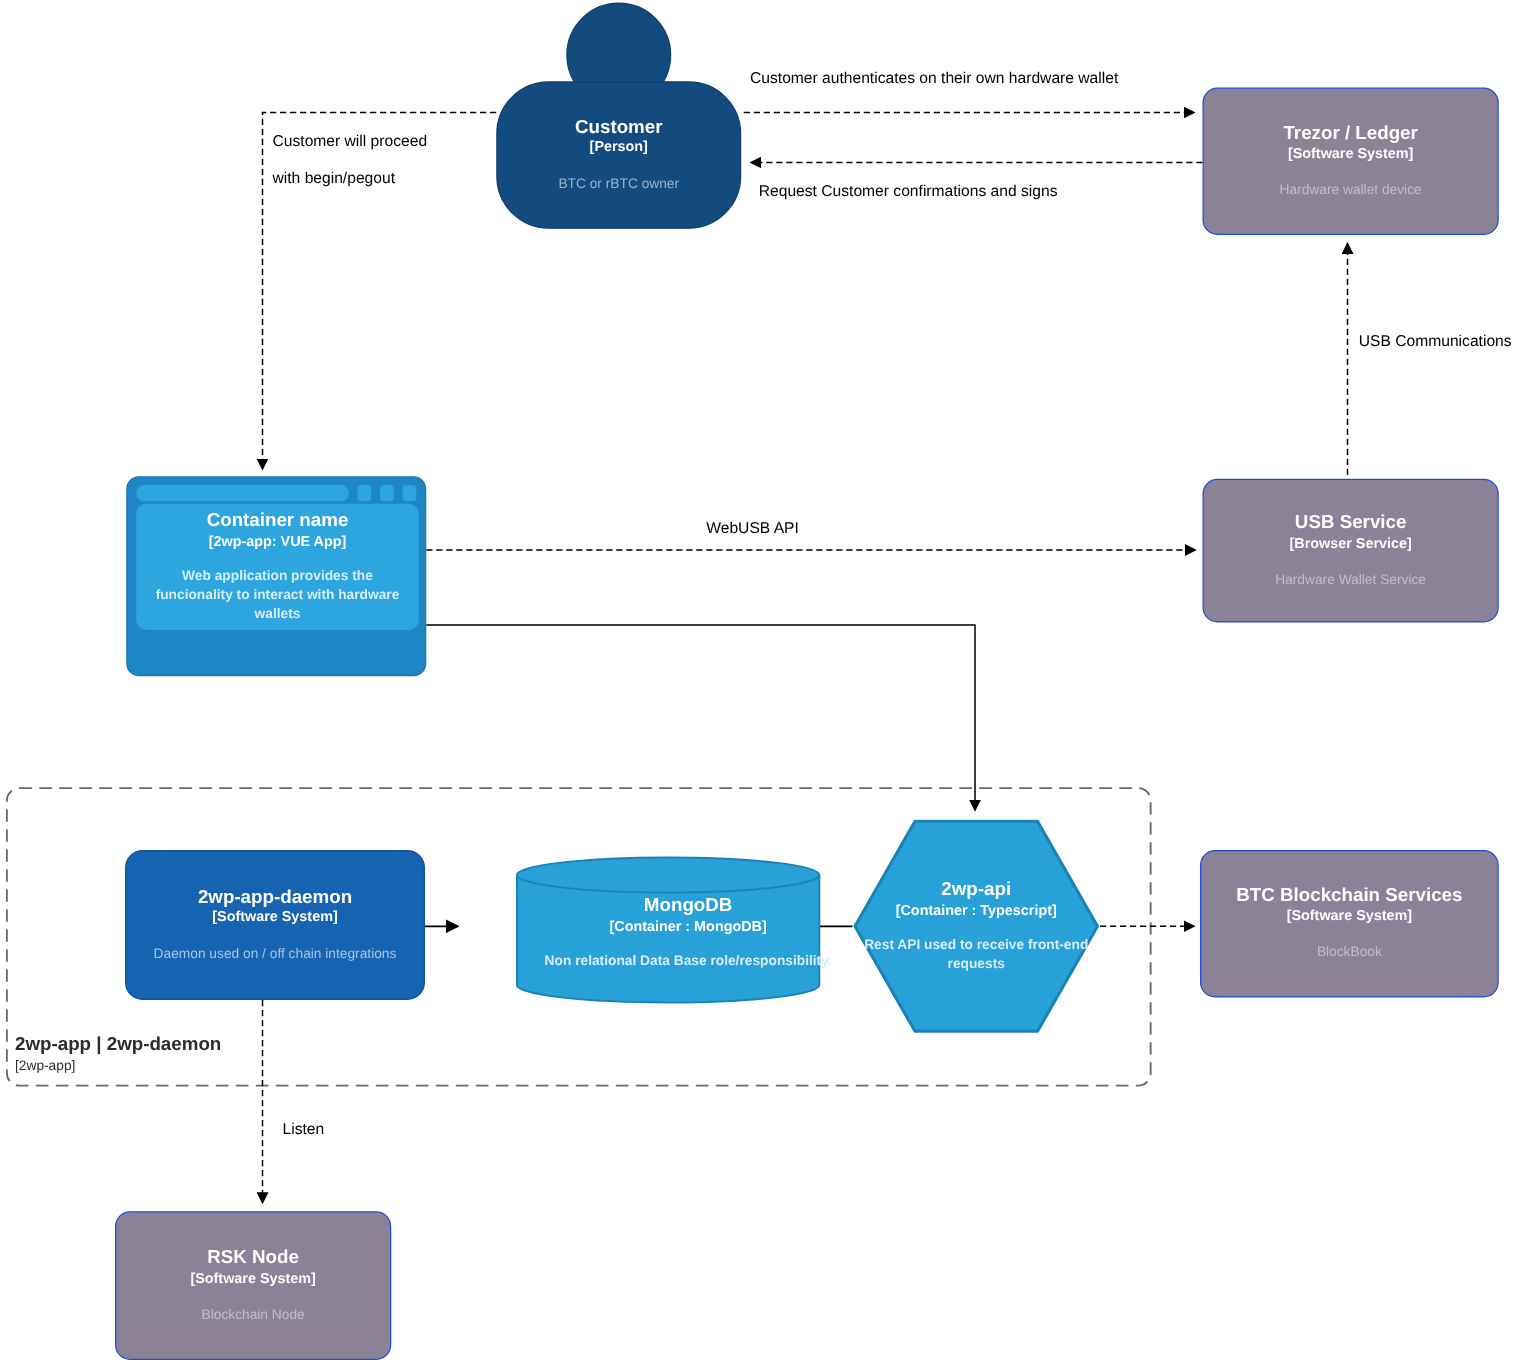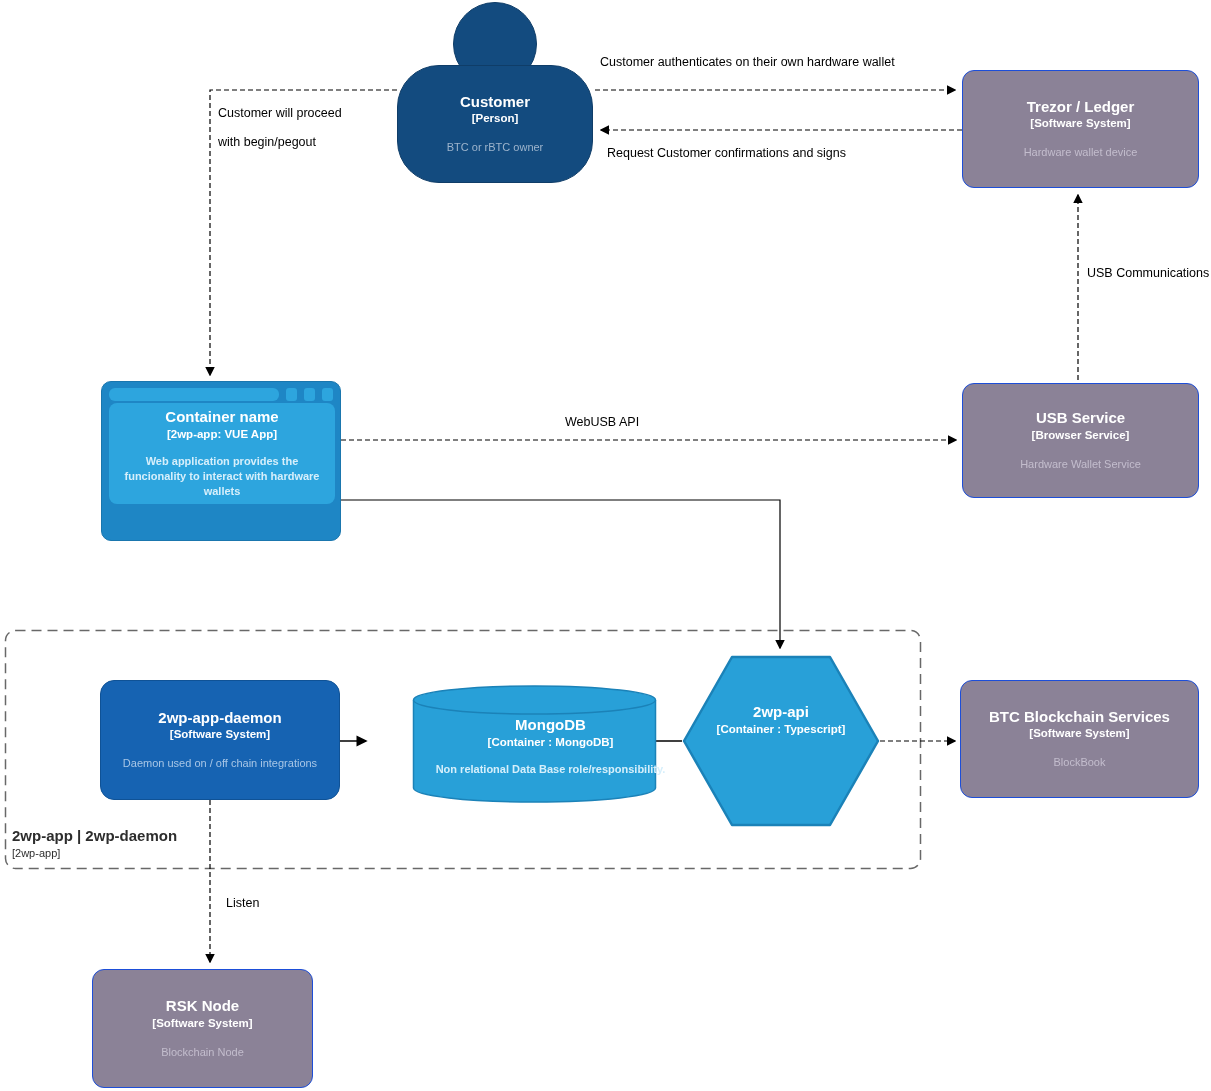--- a/index.html
+++ b/index.html
@@ -135,20 +135,21 @@
     </div>
   </div>
 
   <div class="shape-wrap" style="left:682px; top:655px; width:198px; height:172px;">
     <svg width="198" height="172" viewBox="0 0 198 172">
       <polygon points="2,86 50,2 148,2 196,86 148,170 50,170" fill="#28a0d8" stroke="#1b82b8" stroke-width="2.5" stroke-linejoin="round"></polygon>
     </svg>
     <div class="shape-text blue" style="top:48px; padding:0 6px; box-sizing:border-box;">
       <span class="title">2wp-api</span>
       <span class="subtitle">[Container : Typescript]</span>
+      <span class="desc" style="padding:0 2px;">Rest API used to receive front-end requests</span>
     </div>
   </div>
 
   <div class="node ext" style="left:960px; top:680px; width:239px; height:118px;">
     <span class="title">BTC Blockchain Services</span>
     <span class="subtitle">[Software System]</span>
     <span class="desc">BlockBook</span>
   </div>
 
   <div class="node ext" style="left:92px; top:969px; width:221px; height:119px;">

